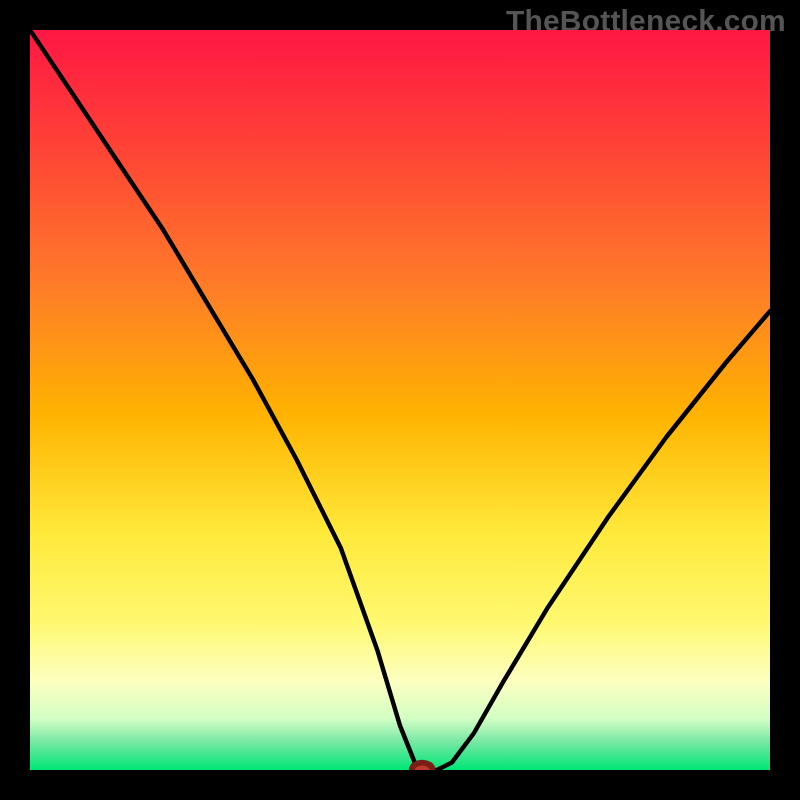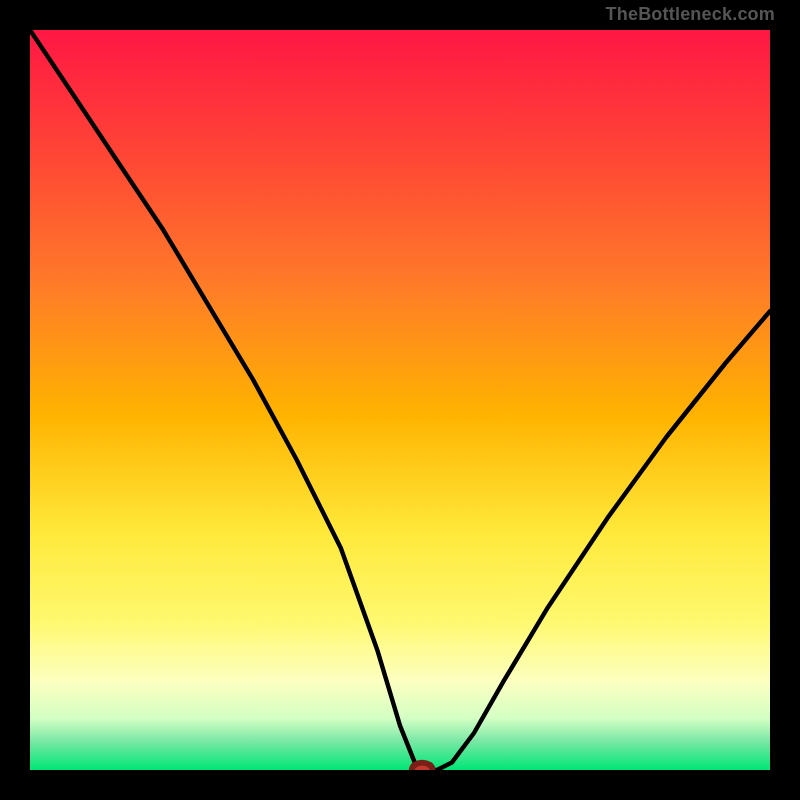--- a/index.html
+++ b/index.html
@@ -13,23 +13,23 @@
   }
   .frame {
     position: relative;
     width: 800px;
     height: 800px;
     background: #000;
   }
   .watermark {
     position: absolute;
     top: 4px;
-    right: 25px;
+    right: 14px;
     color: #555;
-    font-size: 18px;
+    font-size: 30px;
     font-weight: 600;
     letter-spacing: 0.2px;
     user-select: none;
   }
   .plot {
     position: absolute;
     left: 30px;
     top: 30px;
     width: 740px;
     height: 740px;

